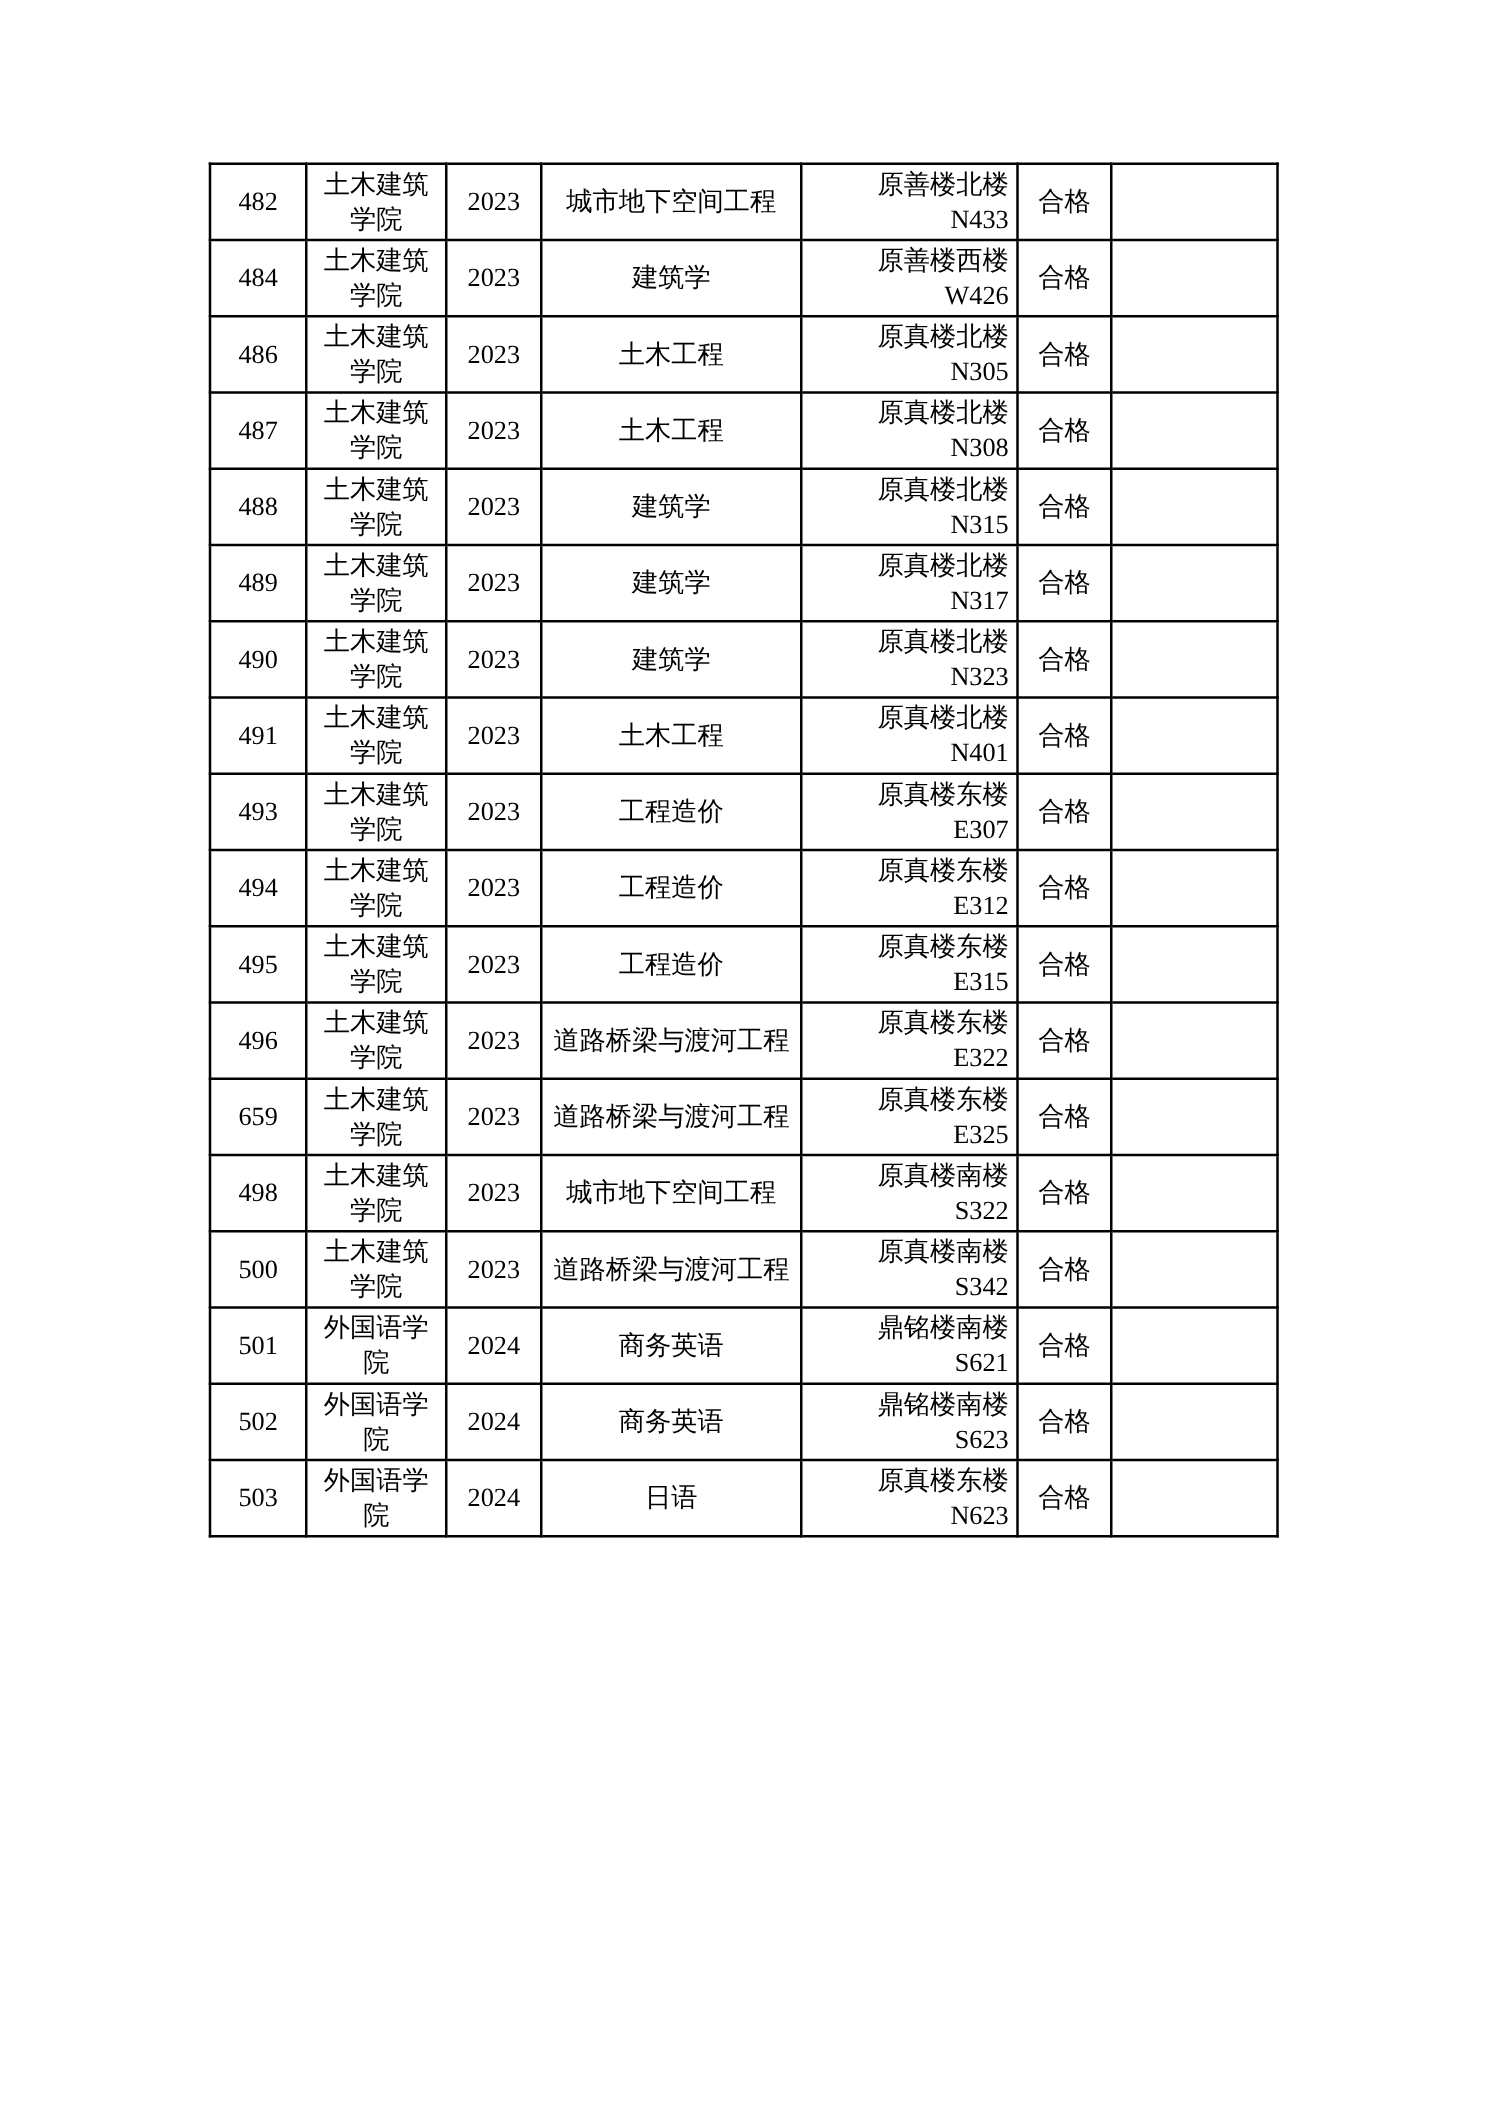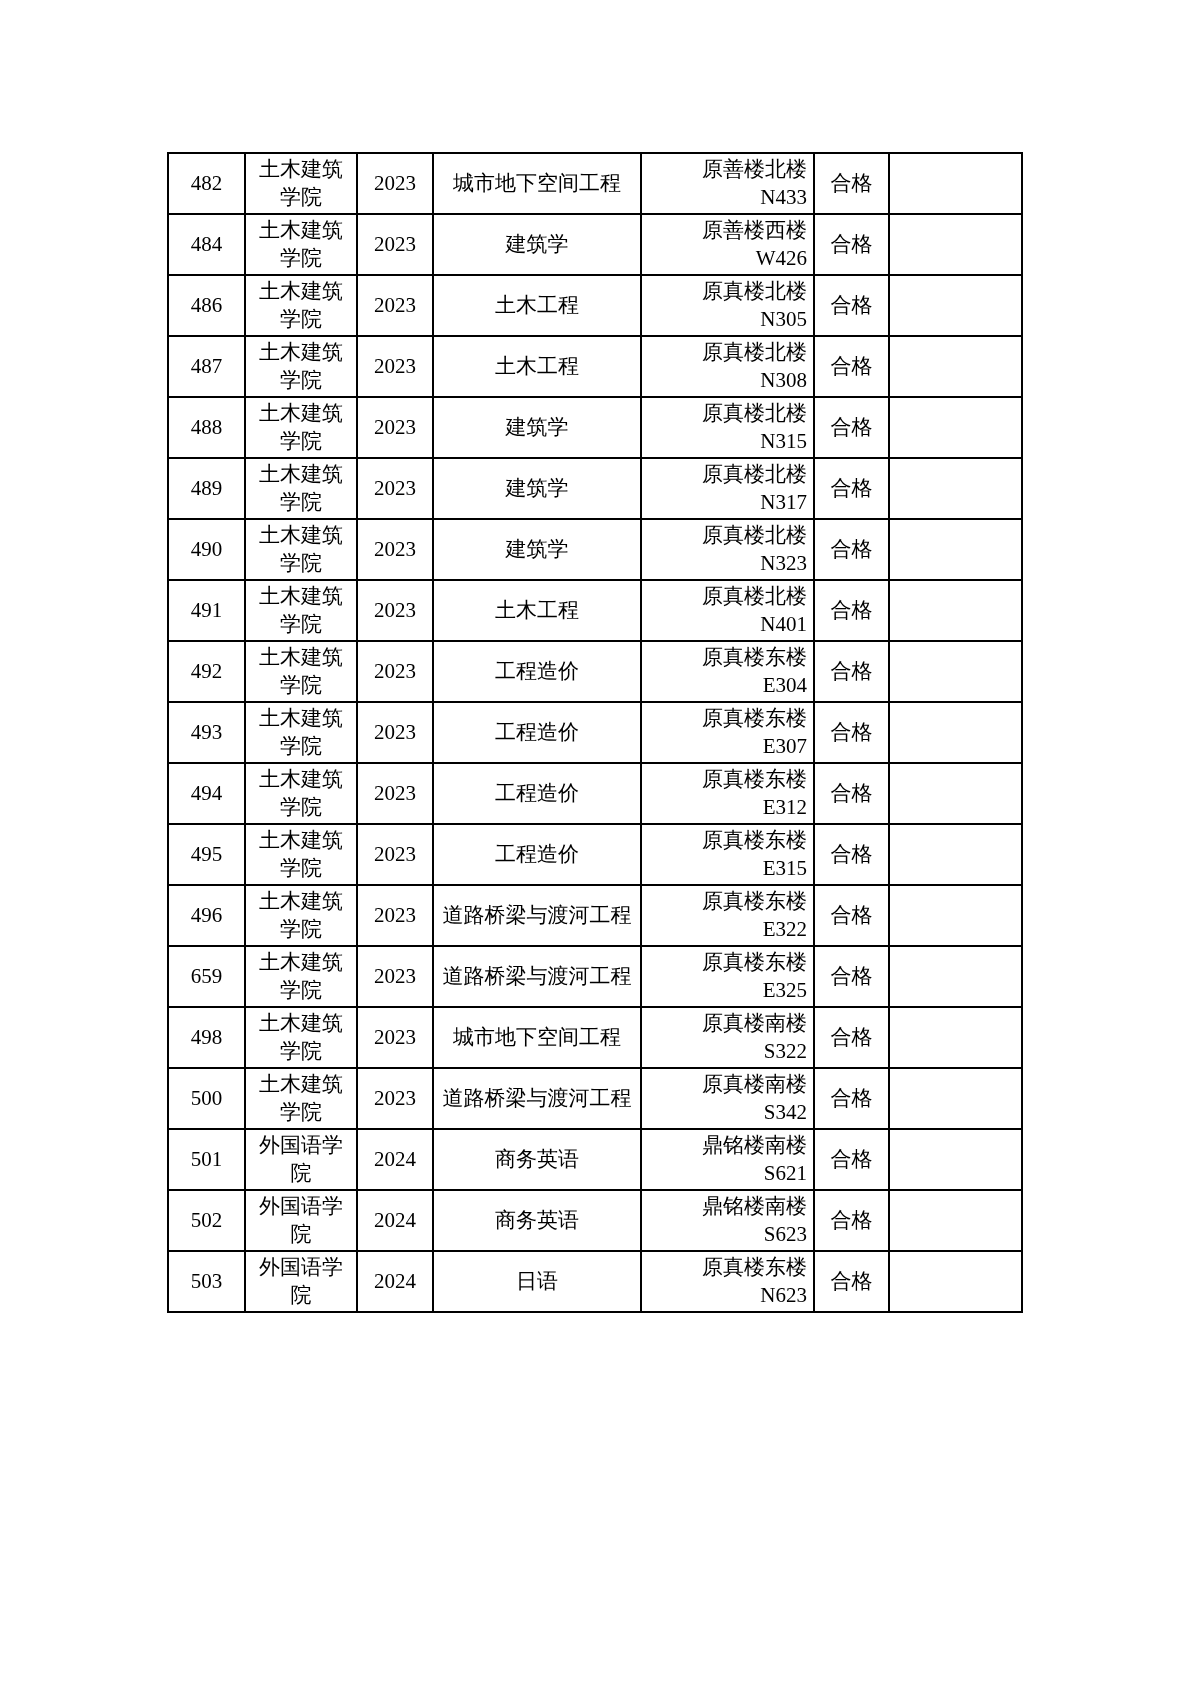--- a/index.html
+++ b/index.html
@@ -8,21 +8,21 @@
     width: 1191px;
     height: 1684px;
     background: #ffffff;
     color: #000000;
     font-family: "Liberation Serif", "DejaVu Serif", serif;
     overflow: hidden;
   }
   table.results {
     position: absolute;
     left: 167px;
-    top: 152px;
+    top: 130px;
     border-collapse: collapse;
     table-layout: fixed;
     width: 854px;
   }
   table.results td {
     border: 2px solid #000000;
     text-align: center;
     vertical-align: middle;
     font-size: 21px;
     line-height: 1.3;
@@ -145,32 +145,20 @@
     <td>2023</td>
     <td>土木工程</td>
     <td>
       <span class="loc-line">原真楼北楼</span>
       <span class="loc-line">N401</span>
     </td>
     <td>合格</td>
     <td></td>
   </tr>
         <tr>
-    <td>492</td>
-    <td>土木建筑学院</td>
-    <td>2023</td>
-    <td>工程造价</td>
-    <td>
-      <span class="loc-line">原真楼东楼</span>
-      <span class="loc-line">E304</span>
-    </td>
-    <td>合格</td>
-    <td></td>
-  </tr>
-        <tr>
     <td>493</td>
     <td>土木建筑学院</td>
     <td>2023</td>
     <td>工程造价</td>
     <td>
       <span class="loc-line">原真楼东楼</span>
       <span class="loc-line">E307</span>
     </td>
     <td>合格</td>
     <td></td>

